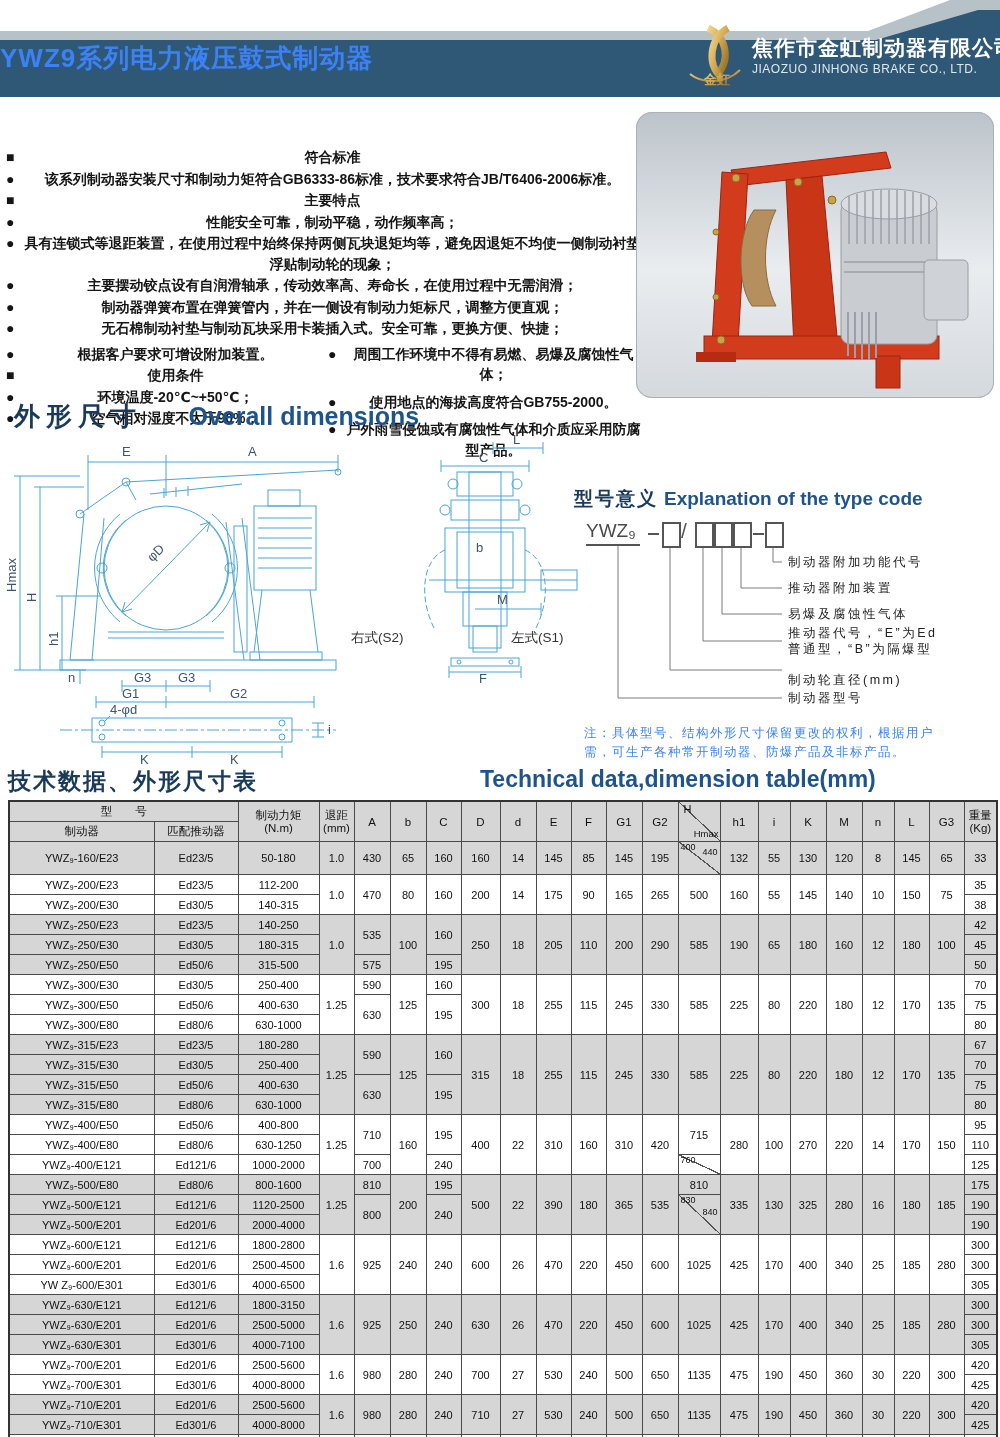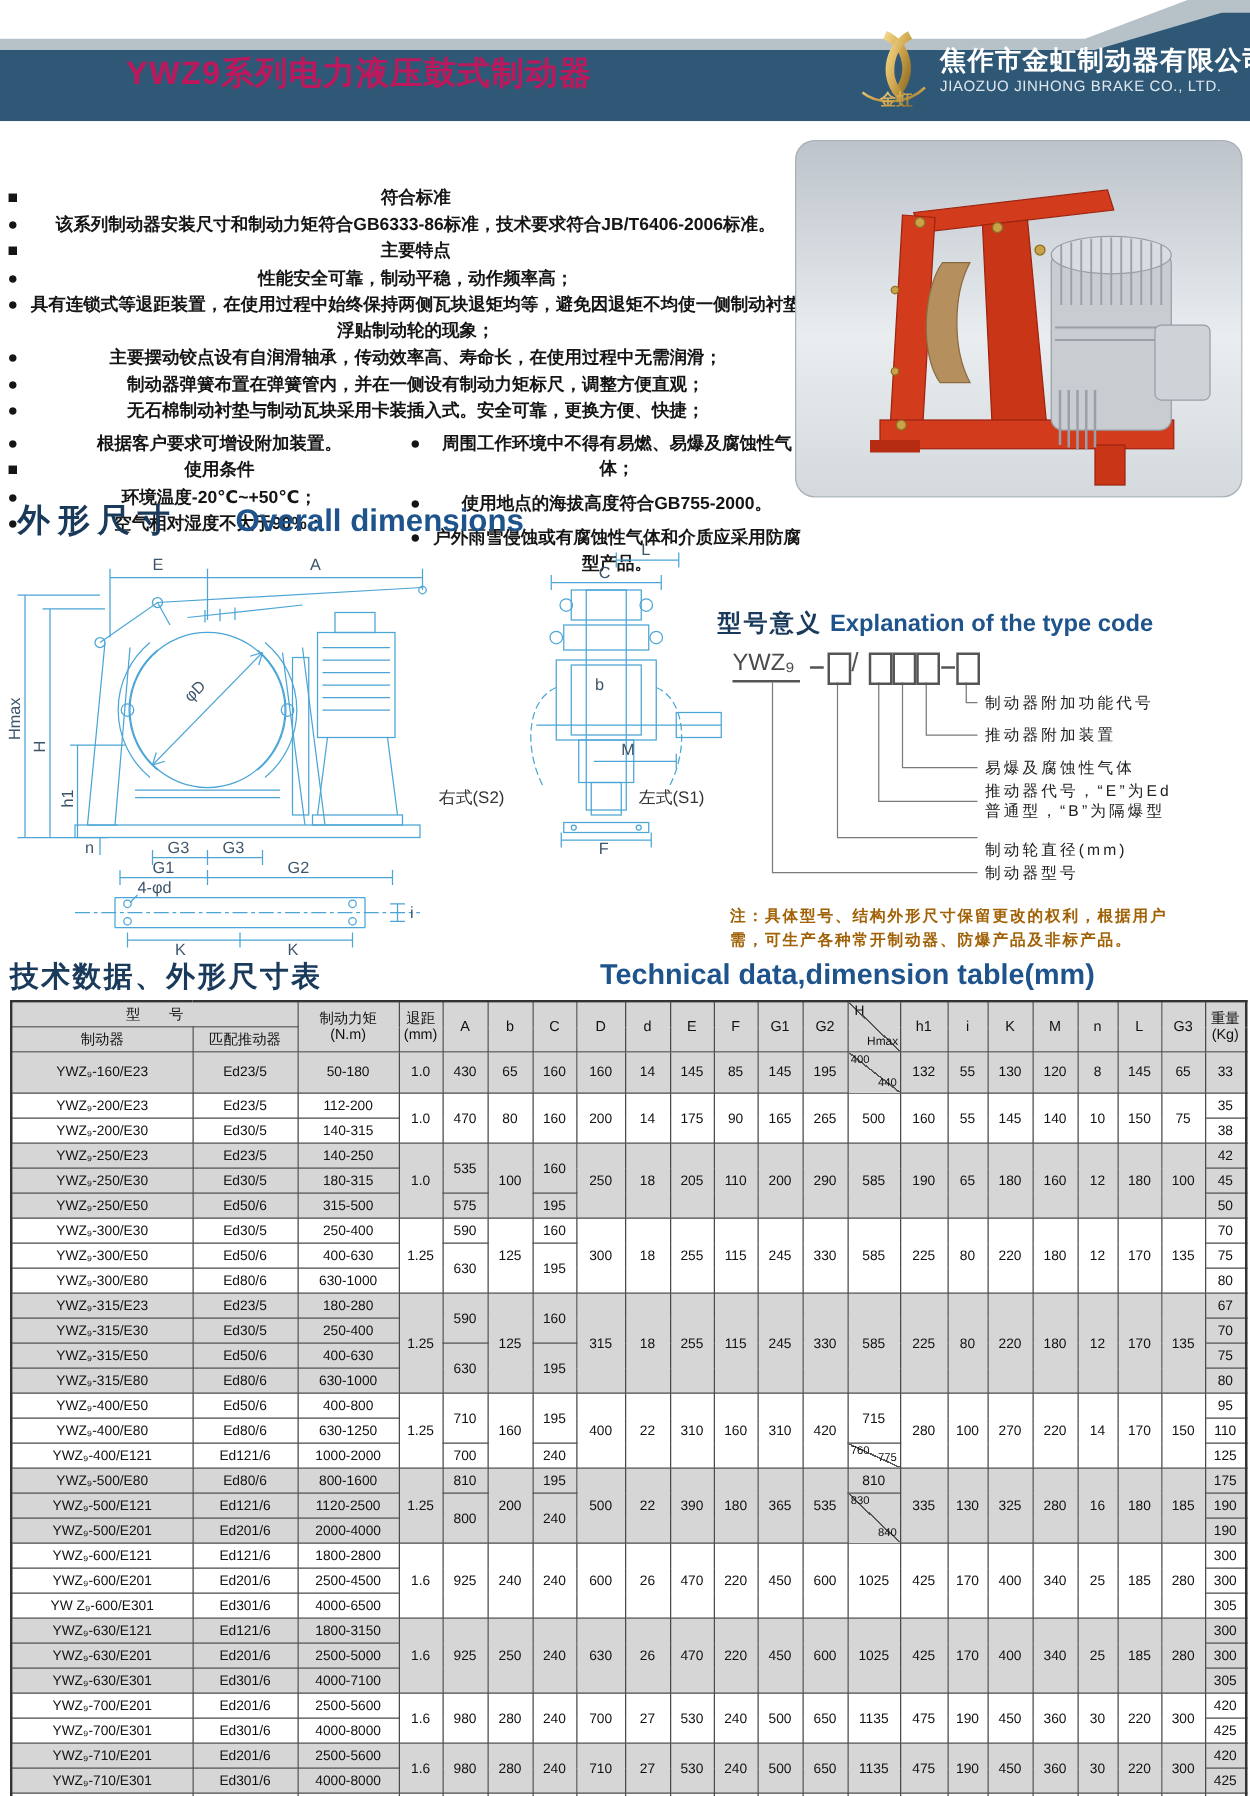--- a/index.html
+++ b/index.html
@@ -5,21 +5,21 @@
   html,body{margin:0;padding:0;background:#fff;}
   .page{position:relative;width:1000px;height:1437px;background:#fff;overflow:hidden;
         font-family:"Liberation Sans","DejaVu Sans",sans-serif;}
 
   
   .hdr{position:absolute;left:0;top:0;width:1000px;height:102px;}
   .hdr-silver{position:absolute;left:0;top:0;width:1000px;height:102px;background:#b7c1c8;
     clip-path:polygon(0 31px,868px 31px,950px 0,1000px 0,1000px 16px,882px 46px,0 46px);}
   .hdr-blue{position:absolute;left:0;top:0;width:1000px;height:102px;background:#2f5877;
     clip-path:polygon(0 40px,876px 40px,978px 10px,1000px 10px,1000px 97px,0 97px);}
-  .hdr-titles{position:absolute;left:0;top:44px;width:575px;text-align:center;color:#be185d;}
+  .hdr-titles{position:absolute;left:0;top:44px;width:575px;color:#3b82f6;}
   .t-zh{font-size:26px;font-weight:700;letter-spacing:1px;line-height:28px;}
   .t-en{font-size:22px;font-weight:700;font-family:"Liberation Serif","DejaVu Serif",serif;line-height:25px;}
   .hdr-brand{position:absolute;left:686px;top:24px;display:flex;align-items:center;gap:8px;}
   .co-zh{font-size:21px;font-weight:700;color:#fff;letter-spacing:1px;white-space:nowrap;}
   .co-en{font-size:12px;color:#dfe7ee;letter-spacing:.5px;white-space:nowrap;}
 
   
   .features{position:absolute;left:6px;top:147px;width:636px;color:#151515;font-weight:700;
             font-size:14px;line-height:20.5px;}
   .fline{display:flex;margin-bottom:1px;}
@@ -52,22 +52,22 @@
   .tc-coderow{position:absolute;left:0;top:34px;width:100%;height:26px;}
   .tc-yw{position:absolute;left:12px;top:0;font-size:19px;color:#4a4a4a;border-bottom:2px solid #555;padding:0 4px 2px 0;}
   .tc-dash{position:absolute;top:13px;width:11px;height:2px;background:#555;}
   .d1{left:74px}.d2{left:179px}
   .tc-box{position:absolute;top:2px;width:15px;height:22px;border:2px solid #555;}
   .b1{left:88px}.b2{left:121px}.b3{left:140px}.b4{left:159px}.b5{left:191px}
   .tc-slash{position:absolute;left:107px;top:-1px;font-size:21px;color:#555;}
   .tc-lines{position:absolute;left:0;top:0;}
   .tc-lab{position:absolute;left:214px;font-size:12.5px;letter-spacing:2.5px;color:#222;
           line-height:16px;white-space:pre-line;}
-  .tc-note{position:absolute;left:10px;top:238px;font-size:12.5px;color:#a16207;letter-spacing:1.5px;
-           line-height:19px;white-space:pre-line;font-weight:bold;}
+  .tc-note{position:absolute;left:10px;top:238px;font-size:12.5px;color:#3b82f6;letter-spacing:1.5px;
+           line-height:19px;white-space:pre-line;}
 
   
   .tbl-head{position:absolute;left:8px;top:766px;width:988px;height:32px;}
   .th-zh{font-size:23px;font-weight:700;color:#1a3a5c;letter-spacing:2px;}
   .th-en{position:absolute;left:472px;top:0;font-size:23px;font-weight:700;color:#1e538c;}
 
   
   #spec-table{position:absolute;left:8px;top:800px;width:988px;border-collapse:collapse;
               table-layout:fixed;border:2px solid #333;}
   #spec-table th,#spec-table td{border:1px solid #4a4a4a;text-align:center;vertical-align:middle;
@@ -75,21 +75,21 @@
   #spec-table thead th{background:#d6d6d6;font-weight:400;font-size:11.5px;}
   #spec-table thead tr{height:19px;}
   .two{white-space:pre-line;line-height:12.5px;}
   tr.shade td{background:#d6d6d6;}
   tr.gstart td{border-top:2px solid #333;}
   tr.tall{height:33px;}
   td.dcell,.hdiag{position:relative;}
   .diag{position:absolute;inset:0;
     background:linear-gradient(to top right,transparent calc(50% - .6px),#555 calc(50% - .6px),#555 calc(50% + .6px),transparent calc(50% + .6px));}
   .diag .a{position:absolute;left:2px;top:0;font-size:9px;line-height:11px;}
-  .diag .b{position:absolute;right:2px;bottom:2px;font-size:9px;line-height:11px;}
+  .diag .b{position:absolute;right:2px;bottom:16px;font-size:9px;line-height:11px;}
   .hdiag .a{font-size:11px;left:5px;top:2px;}
   .hdiag .b{font-size:9.5px;right:1px;bottom:2px;}
 </style>
 </head>
 <body>
 
 <div class="page">
 
   <div class="hdr">
     <div class="hdr-silver"></div>

